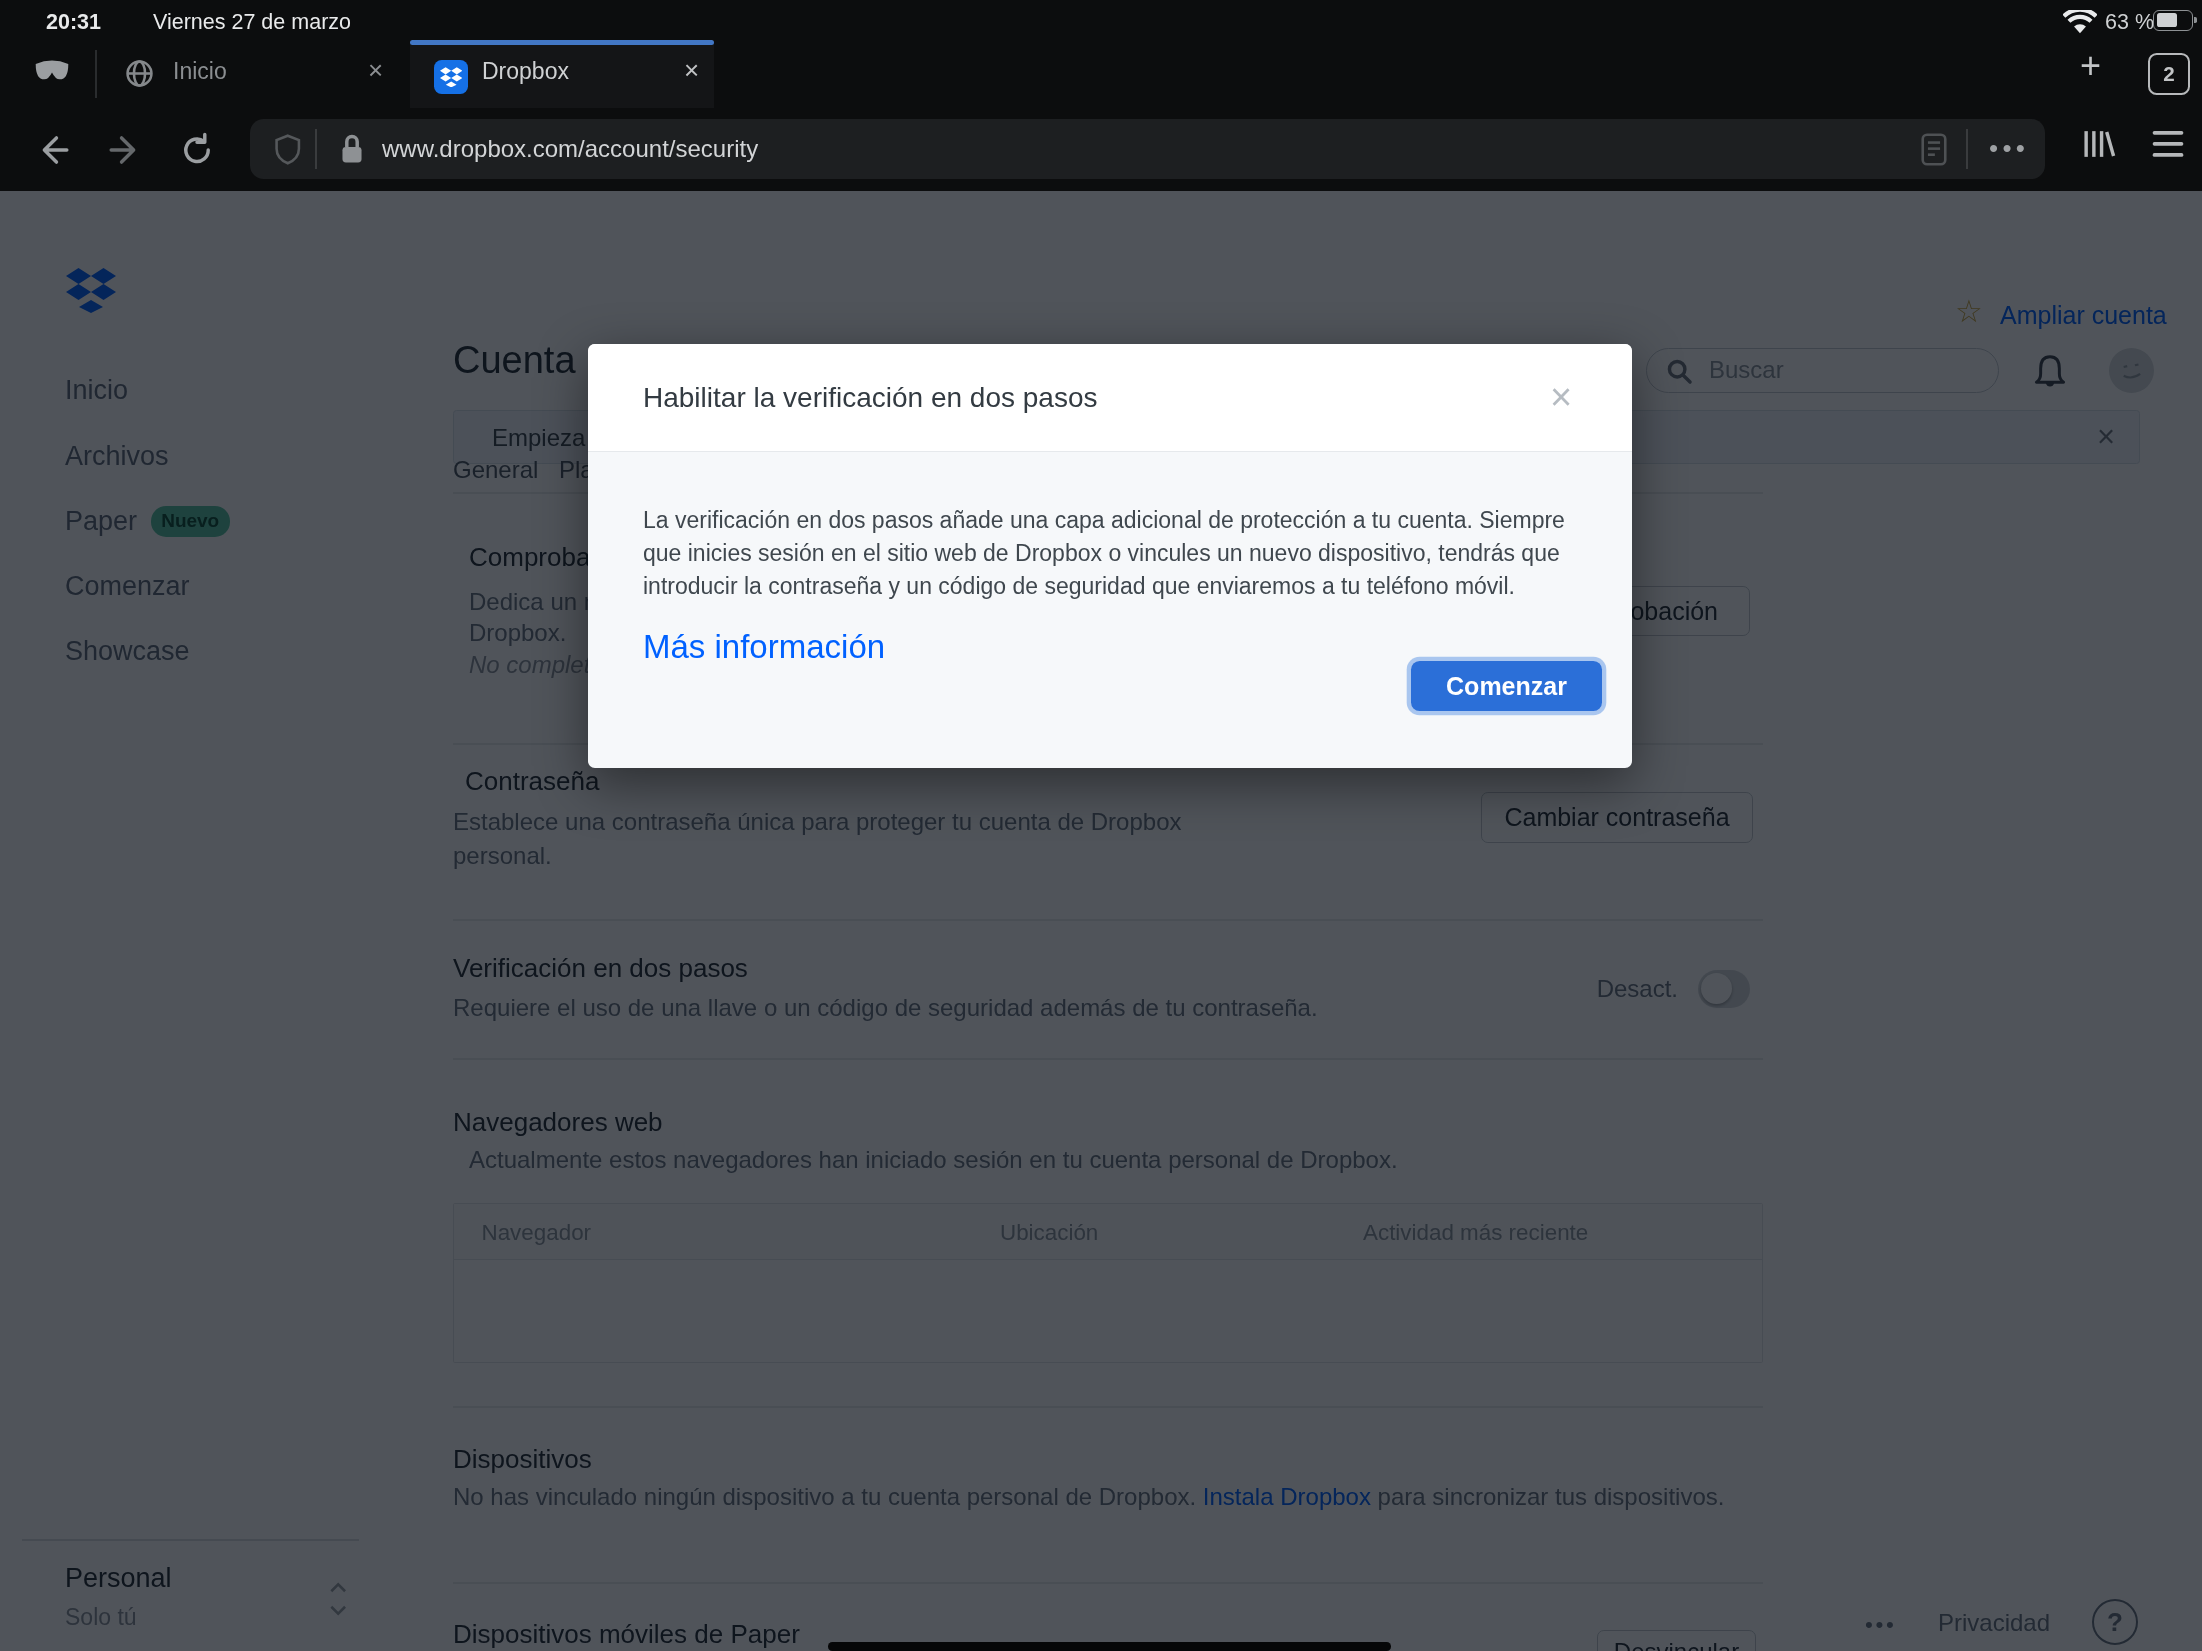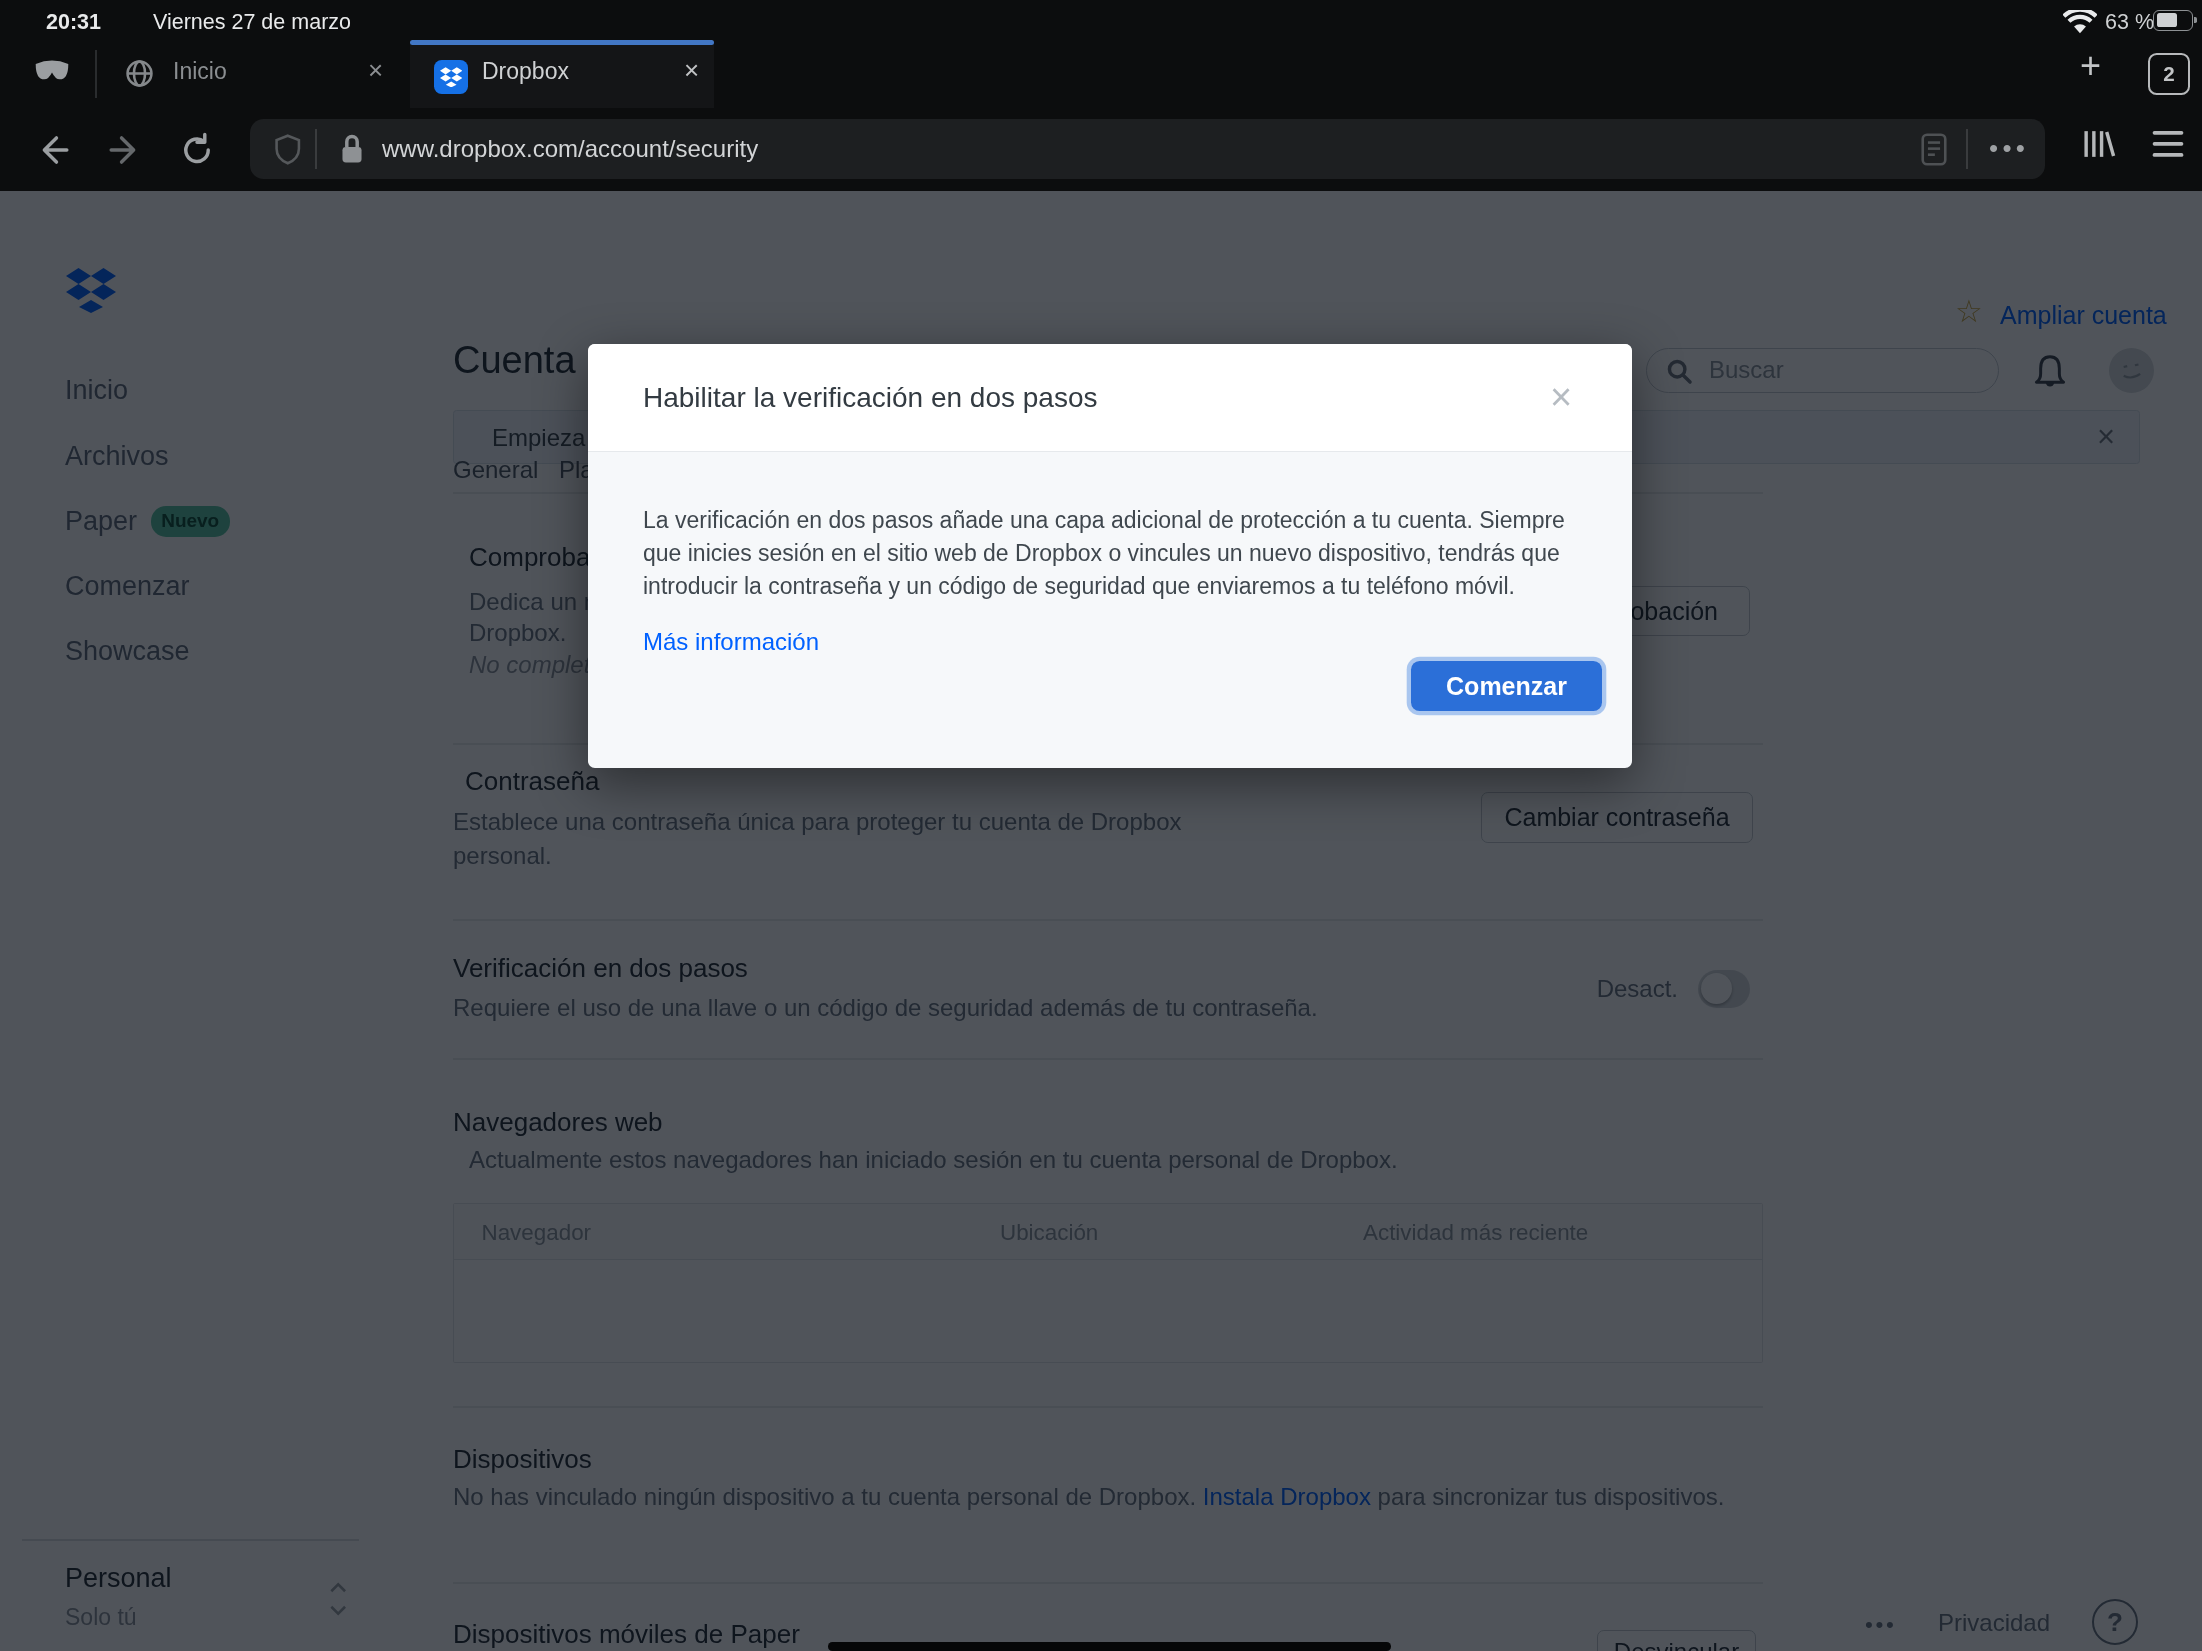--- a/index.html
+++ b/index.html
@@ -344,19 +344,19 @@
   </div>
 
   <div id="dim"></div>
 
   <div id="modal">
     <div class="modal-head">
       <span class="abs modal-title nowrap" style="left:55px;top:38px;">Habilitar la verificación en dos pasos</span>
       <span class="abs modal-close" style="left:962px;top:36px;">×</span>
     </div>
     <div class="abs modal-body-text" style="left:55px;top:160px;">La verificación en dos pasos añade una capa adicional de protección a tu cuenta. Siempre que inicies sesión en el sitio web de Dropbox o vincules un nuevo dispositivo, tendrás que introducir la contraseña y un código de seguridad que enviaremos a tu teléfono móvil.</div>
-    <span class="abs link nowrap" style="left:55px;top:284px;font-size:24px;">Más información</span>
+    <span class="abs link nowrap" style="left:55px;top:284px;font-size:33px;">Más información</span>
     <div class="btn-comenzar">Comenzar</div>
   </div>
 
   <div id="home-indicator"></div>
 </div>
 
 
 </body></html>

